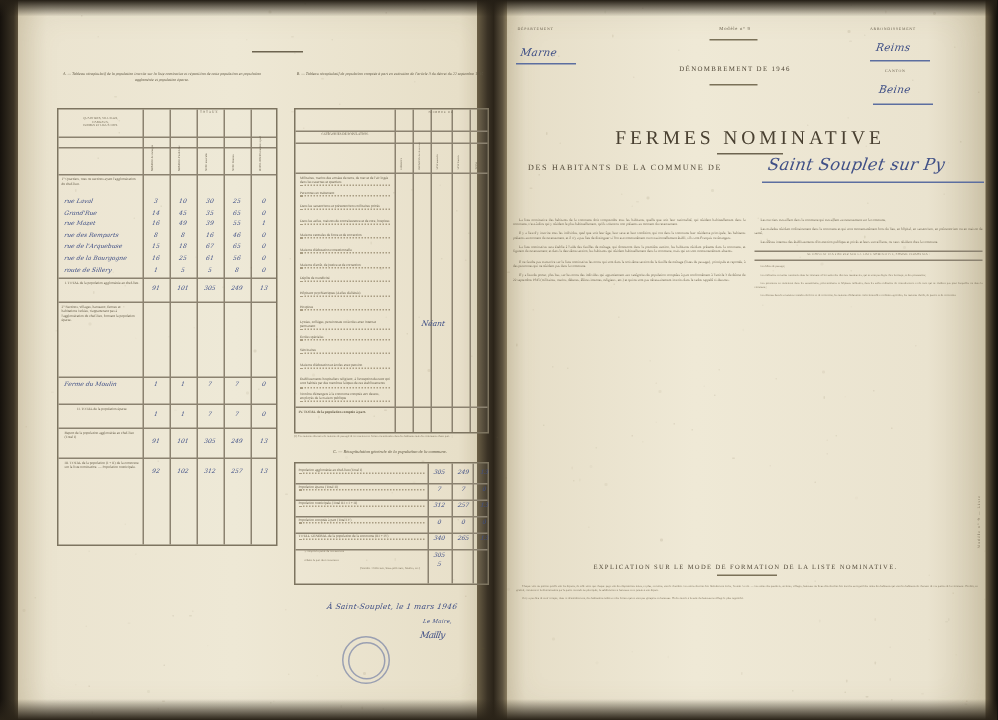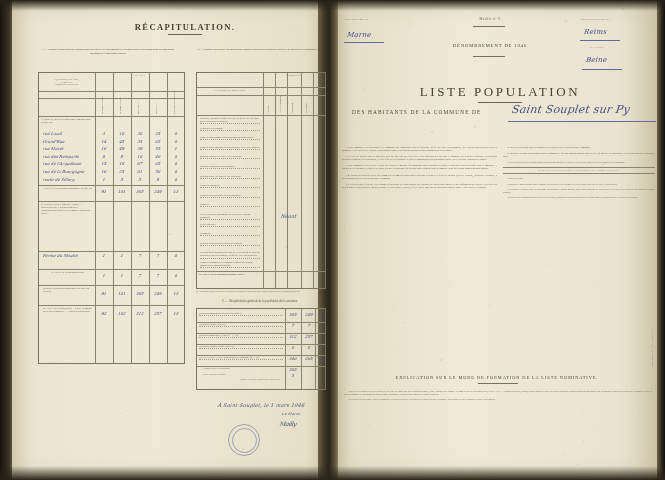--- a/index.html
+++ b/index.html
@@ -82,21 +82,20 @@
 <body>
 
 <div id="page">
 
   <div id="edge-left"></div>
   <div id="edge-right"></div>
   <div id="left-sheet" class="sheet"></div>
   <div id="right-sheet" class="sheet"></div>
   <div id="gutter"></div>
 
-  <div id="recap-title">RÉCAPITULATION.</div>
   <div id="recap-rule"></div>
 
   <div class="sec-cap" style="left:38px;top:48px;width:140px;">A. — Tableau récapitulatif de la population inscrite sur la liste nominative et répartition de cette population en population agglomérée et population éparse.</div>
   <div class="sec-cap" style="left:196px;top:48px;width:128px;">B. — Tableau récapitulatif de population comptée à part en exécution de l'article 3 du décret du 22 septembre 1945</div>
 
   <div class="tbl" id="tableA" style="left:38px;top:72px;width:145px;height:290px;">
     <div class="hl" style="top:18px;"></div>
     <div class="hl" style="top:25px;"></div>
     <div class="hl" style="top:43px;"></div>
     <div class="hl" style="top:112px;"></div>
@@ -317,21 +316,21 @@
   <div class="hrule" style="left:473px;top:56px;width:32px;"></div>
 
   <div class="lbl-sm" style="left:580px;top:18px;">ARRONDISSEMENT</div>
   <div class="hand" style="position:absolute;left:584px;top:28px;font-size:7px;">Reims</div>
   <div class="handline" style="left:580px;top:40px;width:40px;"></div>
 
   <div class="lbl-sm" style="left:590px;top:46px;">CANTON</div>
   <div class="hand" style="position:absolute;left:586px;top:56px;font-size:7px;">Beine</div>
   <div class="handline" style="left:582px;top:69px;width:40px;"></div>
 
-  <div id="ln-title">LISTE POPULATION</div>
+  <div id="ln-title">FERMES NOMINATIVE</div>
   <div id="ln-rule"></div>
   <div id="ln-sub">DES HABITANTS DE LA COMMUNE DE</div>
   <div class="hand" style="position:absolute;left:512px;top:103px;font-size:11px;">Saint Souplet sur Py</div>
   <div class="handline" style="left:508px;top:121px;width:148px;"></div>
 
   <div class="colwrap" style="left:342px;top:146px;width:155px;" id="rp-left">
       <p class="tiny just" style="margin: 0px 0px 3px; text-indent: 4px;">La liste nominative des habitants de la commune doit comprendre tous les habitants, quelle que soit leur nationalité, qui résident habituellement dans la commune, c'est-à-dire qui y résident le plus habituellement, qu'ils soient ou non présents au moment du recensement.</p>
       <p class="tiny just" style="margin: 0px 0px 3px; text-indent: 4px;">Il y a lieu d'y inscrire tous les individus, quel que soit leur âge, leur sexe et leur condition, qui ont dans la commune leur résidence principale, les habitants présents au moment du recensement, et il n'y a pas lieu de distinguer si l'on est communément ou occasionnellement établi, s'ils sont Français ou étrangers.</p>
       <p class="tiny just" style="margin: 0px 0px 3px; text-indent: 4px;">La liste nominative sera établie à l'aide des feuilles de ménage, qui donneront dans la première section, les habitants résidant présents dans la commune, et figurent du recensement; et dans la deuxième section, les habitants qui résident habituellement dans la commune, mais qui en sont momentanément absents.</p>
       <p class="tiny just" style="margin: 0px 0px 3px; text-indent: 4px;">Il ne faudra pas transcrire sur la liste nominative les noms qui sont dans la troisième section de la feuille de ménage (listes de passage), principale et reportée, à des personnes qui ne résident pas dans la commune.</p>

